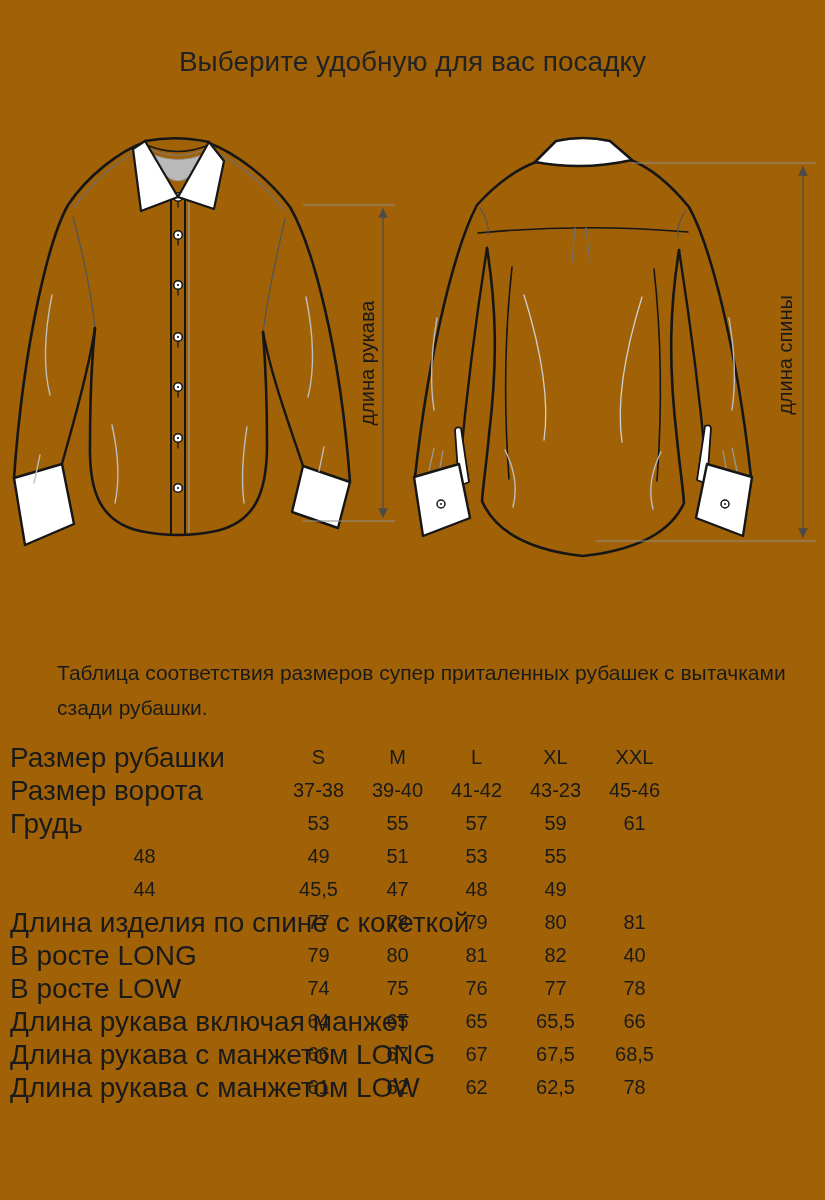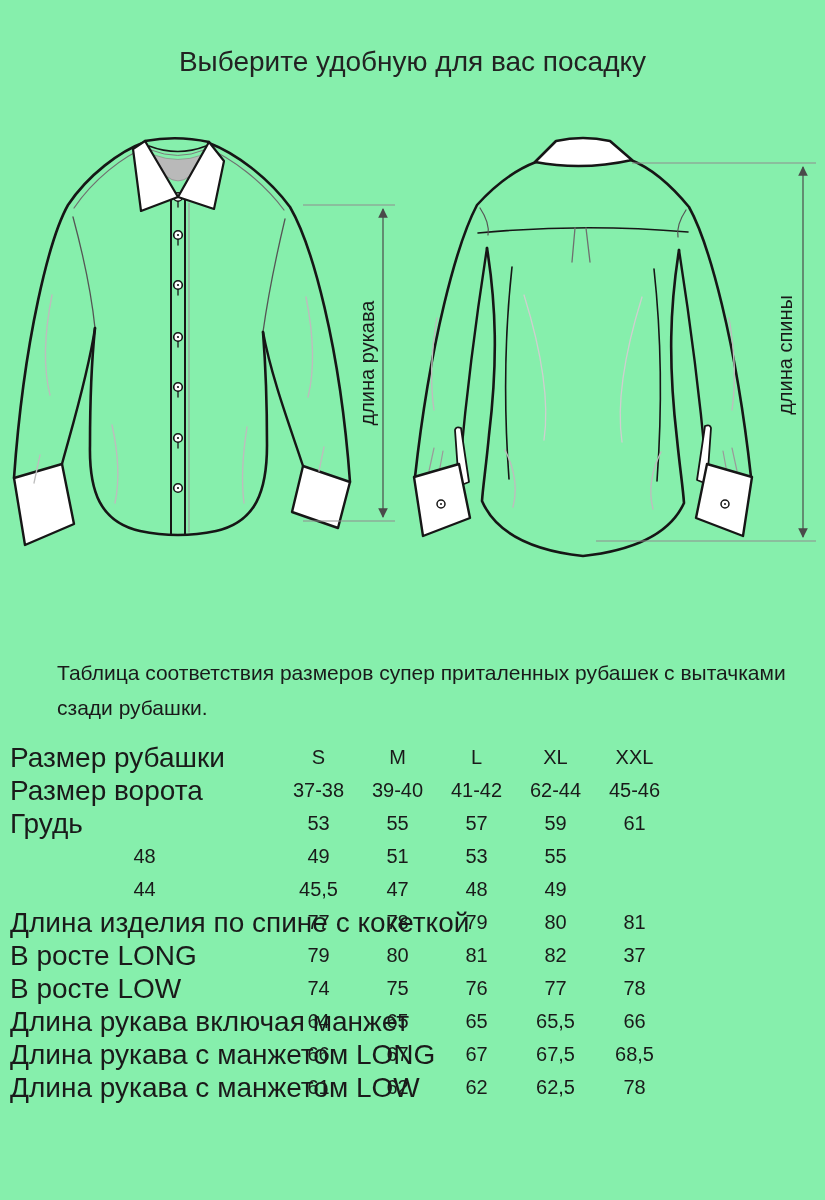--- a/index.html
+++ b/index.html
@@ -1,16 +1,16 @@
 <!DOCTYPE html>
 <html><head>
 <meta charset="utf-8">
 <style>
   html,body{margin:0;padding:0;background:#ffffff;}
-  #page{position:relative;width:825px;height:1200px;background:#86efac;overflow:hidden;
+  #page{position:relative;width:825px;height:1200px;background:#a16207;overflow:hidden;
         font-family:"Liberation Sans","DejaVu Sans",sans-serif;color:#1a1a1a;}
   .title{position:absolute;top:46px;left:0;width:825px;text-align:center;
          font-size:28px;font-weight:400;color:#222;white-space:nowrap;}
   #diagram{position:absolute;top:115px;left:0;}
   .heading{position:absolute;top:618px;left:10px;font-size:23px;font-weight:700;white-space:nowrap;}
   .desc{position:absolute;top:655px;left:10px;font-size:21px;line-height:35px;white-space:nowrap;margin-left:47px;}
   .stable{position:absolute;top:741px;left:10px;width:664px;}
   .trow{display:grid;grid-template-columns:269px 79px 79px 79px 79px 79px;height:33px;align-items:center;}
   .tlabel{font-size:28px;white-space:nowrap;}
   .tval{font-size:20px;text-align:center;white-space:nowrap;}
@@ -177,21 +177,21 @@
       <div class="tval">M</div>
       <div class="tval">L</div>
       <div class="tval">XL</div>
       <div class="tval">XXL</div>
     </div>
     <div class="trow">
       <div class="tlabel">Размер ворота</div>
       <div class="tval">37-38</div>
       <div class="tval">39-40</div>
       <div class="tval">41-42</div>
-      <div class="tval">62-44</div>
+      <div class="tval">43-23</div>
       <div class="tval">45-46</div>
     </div>
     <div class="trow">
       <div class="tlabel">Грудь</div>
       <div class="tval">53</div>
       <div class="tval">55</div>
       <div class="tval">57</div>
       <div class="tval">59</div>
       <div class="tval">61</div>
     </div>
@@ -216,21 +216,21 @@
       <div class="tval">79</div>
       <div class="tval">80</div>
       <div class="tval">81</div>
     </div>
     <div class="trow">
       <div class="tlabel">В росте LONG</div>
       <div class="tval">79</div>
       <div class="tval">80</div>
       <div class="tval">81</div>
       <div class="tval">82</div>
-      <div class="tval">37</div>
+      <div class="tval">40</div>
     </div>
     <div class="trow">
       <div class="tlabel">В росте LOW</div>
       <div class="tval">74</div>
       <div class="tval">75</div>
       <div class="tval">76</div>
       <div class="tval">77</div>
       <div class="tval">78</div>
     </div>
     <div class="trow">

